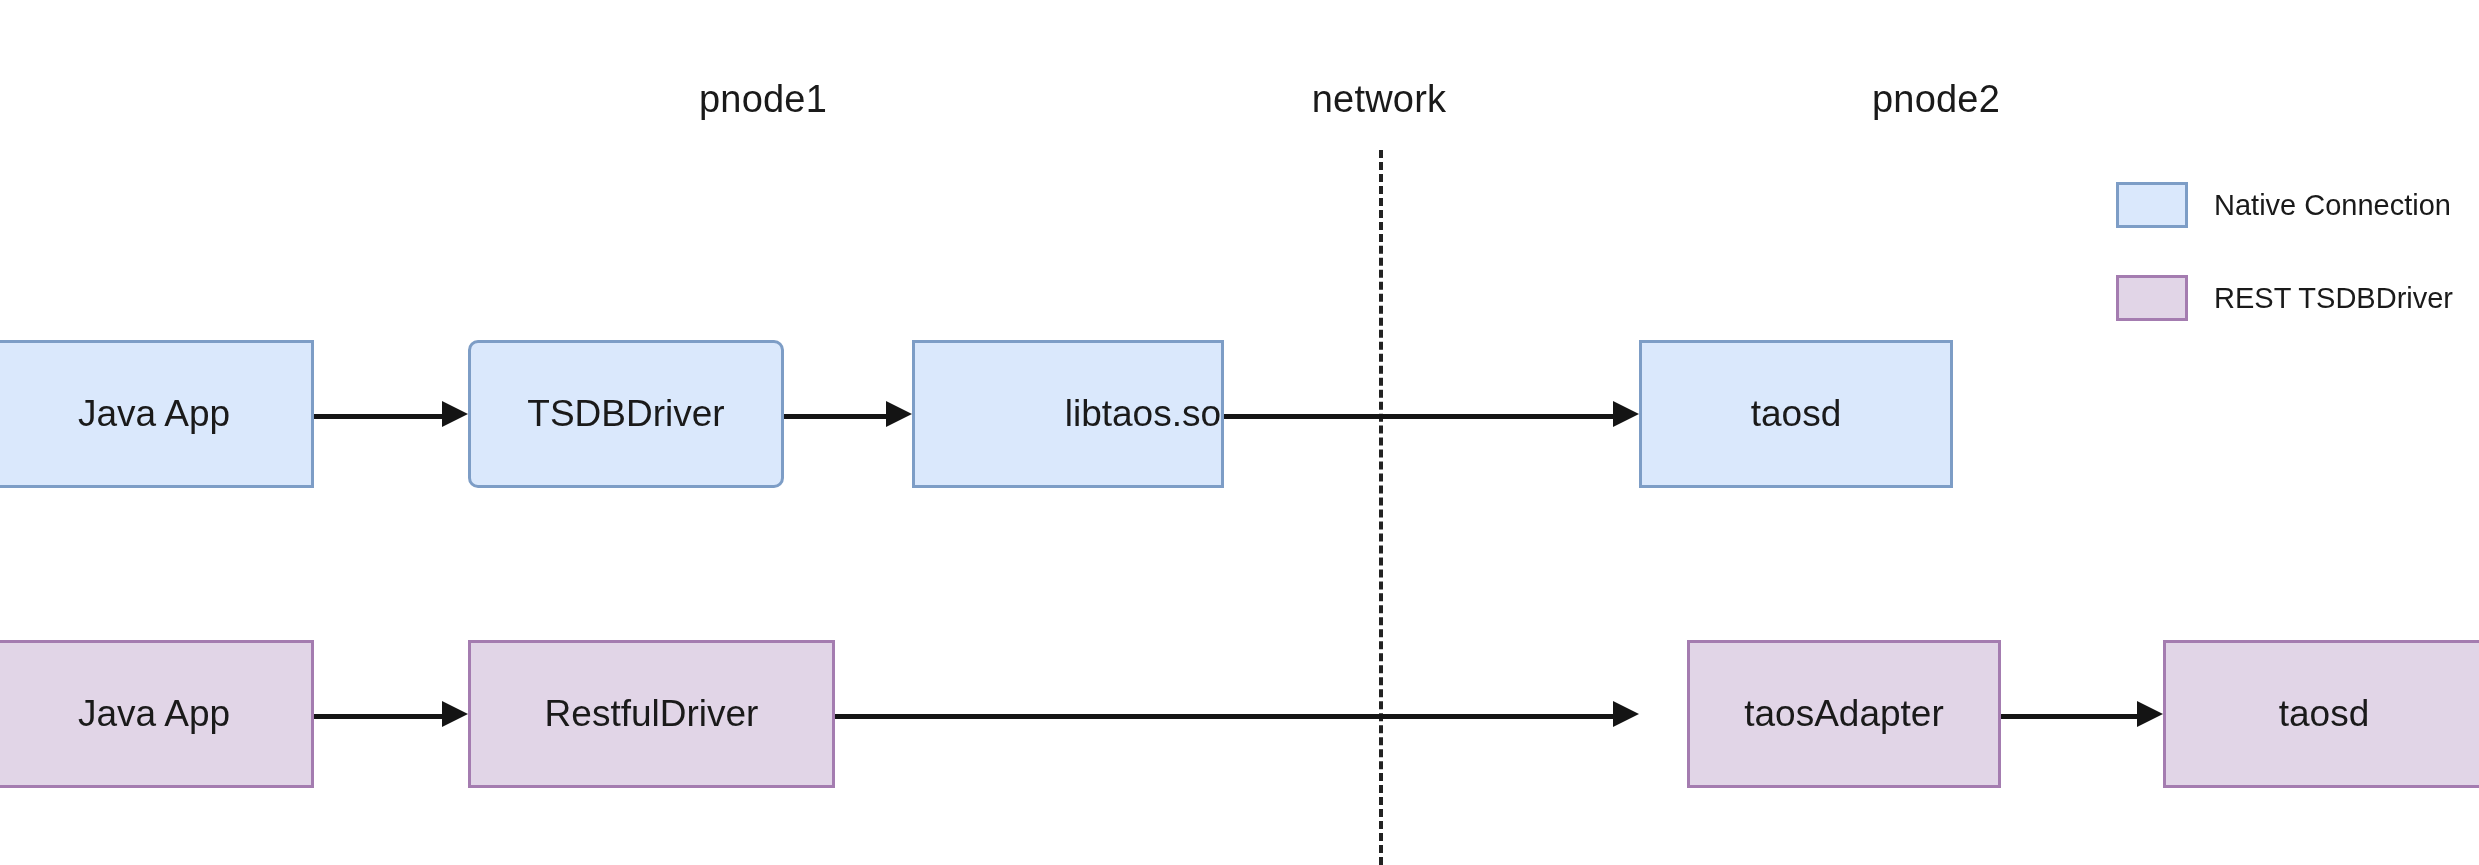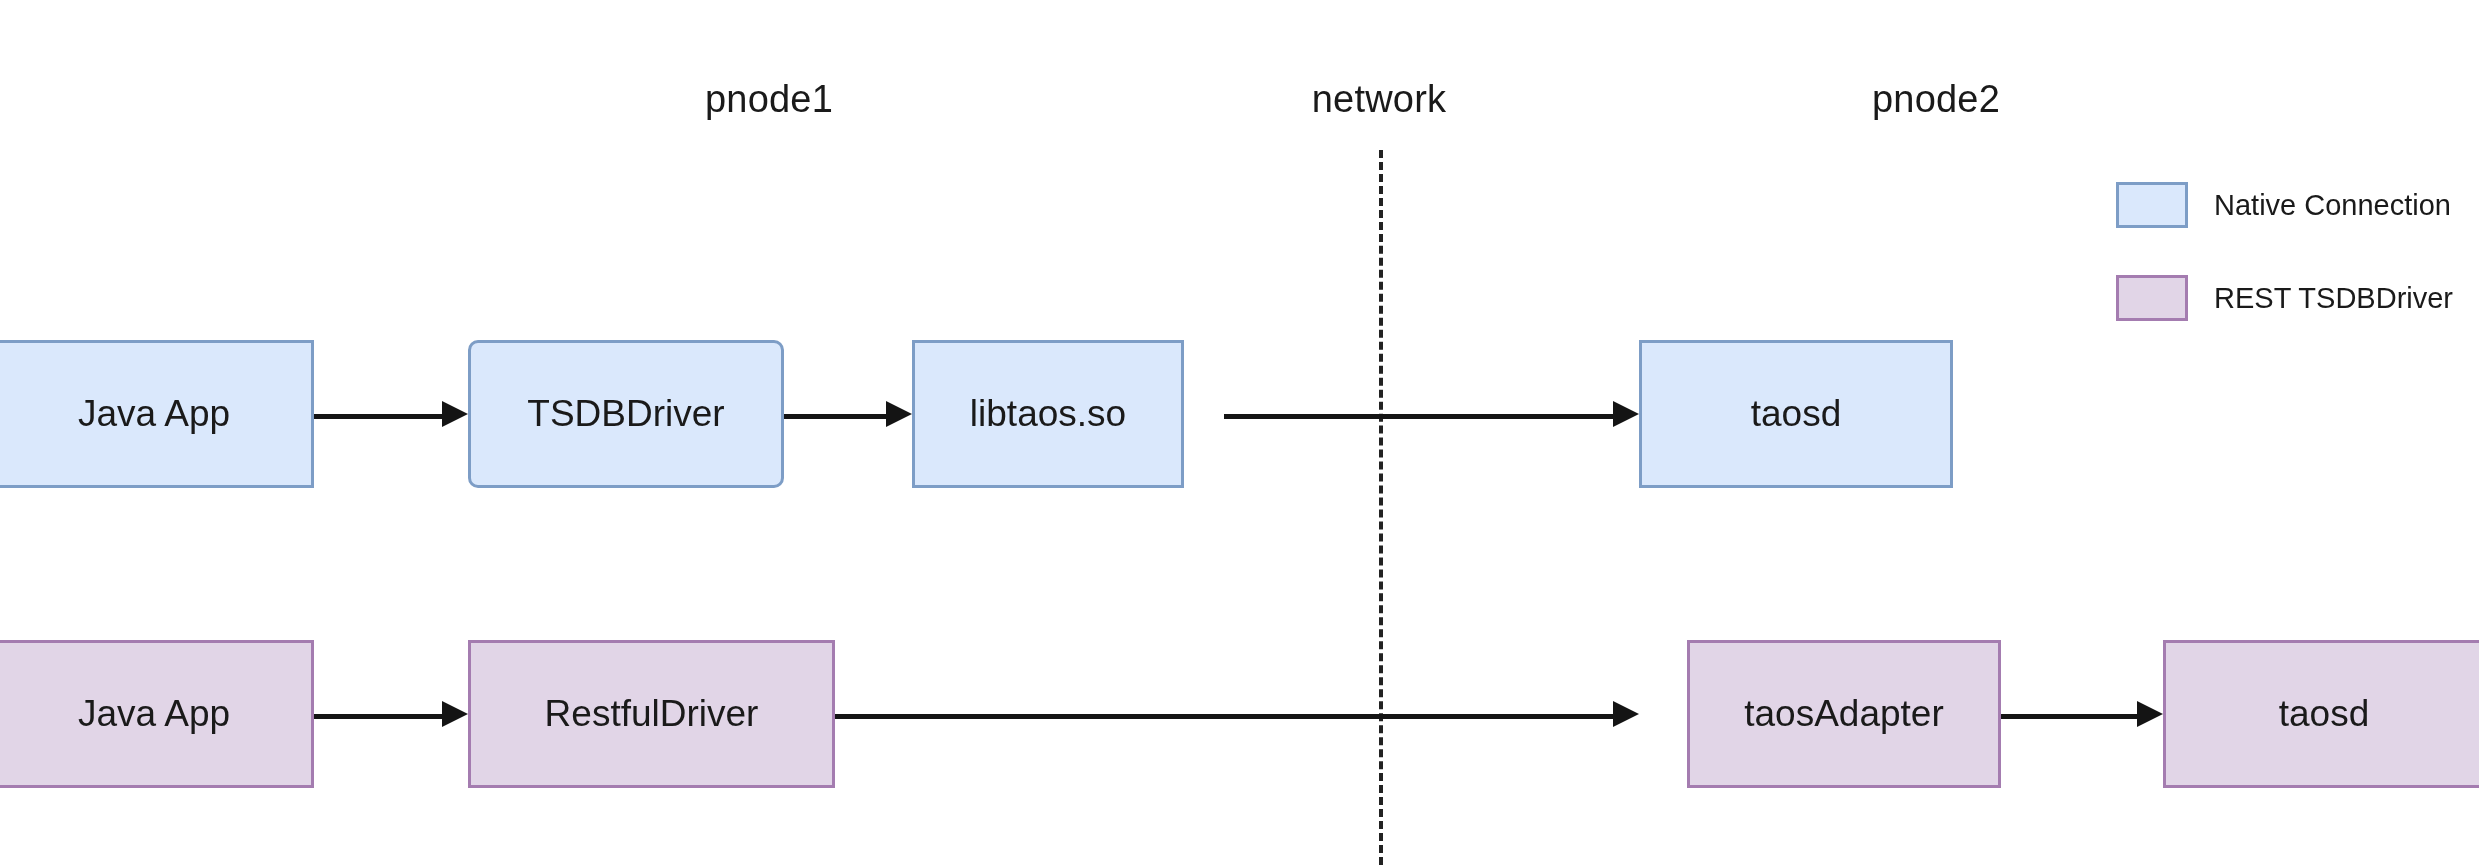--- a/index.html
+++ b/index.html
@@ -93,40 +93,40 @@
     font-size: 29px;
     color: #1a1a1a;
     white-space: nowrap;
   }
 </style>
 </head>
 <body>
 
 <div id="canvas">
 
-  <div class="col-label" style="left: 763px; top: 78px; margin-left: 6px;">pnode1</div>
+  <div class="col-label" style="left: 763px; top: 78px;">pnode1</div>
   <div class="col-label" style="left: 1379px; top: 78px;">network</div>
   <div class="col-label" style="left: 1936px; top: 78px;">pnode2</div>
 
   <div class="divider" id="network-divider" style="left: 1379px; top: 150px; height: 715px;"></div>
 
   <div id="rows-layer">
       <div class="edge" style="left: 314px; top: 414px; width: 134px;"></div>
       <div class="arrow-head" style="left: 442px; top: 414px;"></div>
       <div class="edge" style="left: 784px; top: 414px; width: 108px;"></div>
       <div class="arrow-head" style="left: 886px; top: 414px;"></div>
       <div class="edge" style="left: 1224px; top: 414px; width: 395px;"></div>
       <div class="arrow-head" style="left: 1613px; top: 414px;"></div>
       <div class="node native" style="left: -6px; top: 340px; width: 320px; height: 148px;">
         <span>Java App</span>
       </div>
       <div class="node native" style="left: 468px; top: 340px; width: 316px; height: 148px; border-radius: 10px;">
         <span>TSDBDriver</span>
       </div>
-      <div class="node native" style="left: 912px; top: 340px; width: 272px; height: 148px;">
+      <div class="node native" style="left: 912px; top: 340px; width: 312px; height: 148px; justify-content: flex-end;">
         <span>libtaos.so</span>
       </div>
       <div class="node native" style="left: 1639px; top: 340px; width: 314px; height: 148px;">
         <span>taosd</span>
       </div>
       <div class="edge" style="left: 314px; top: 714px; width: 134px;"></div>
       <div class="arrow-head" style="left: 442px; top: 714px;"></div>
       <div class="edge" style="left: 784px; top: 714px; width: 835px;"></div>
       <div class="arrow-head" style="left: 1613px; top: 714px;"></div>
       <div class="edge" style="left: 1953px; top: 714px; width: 190px;"></div>

